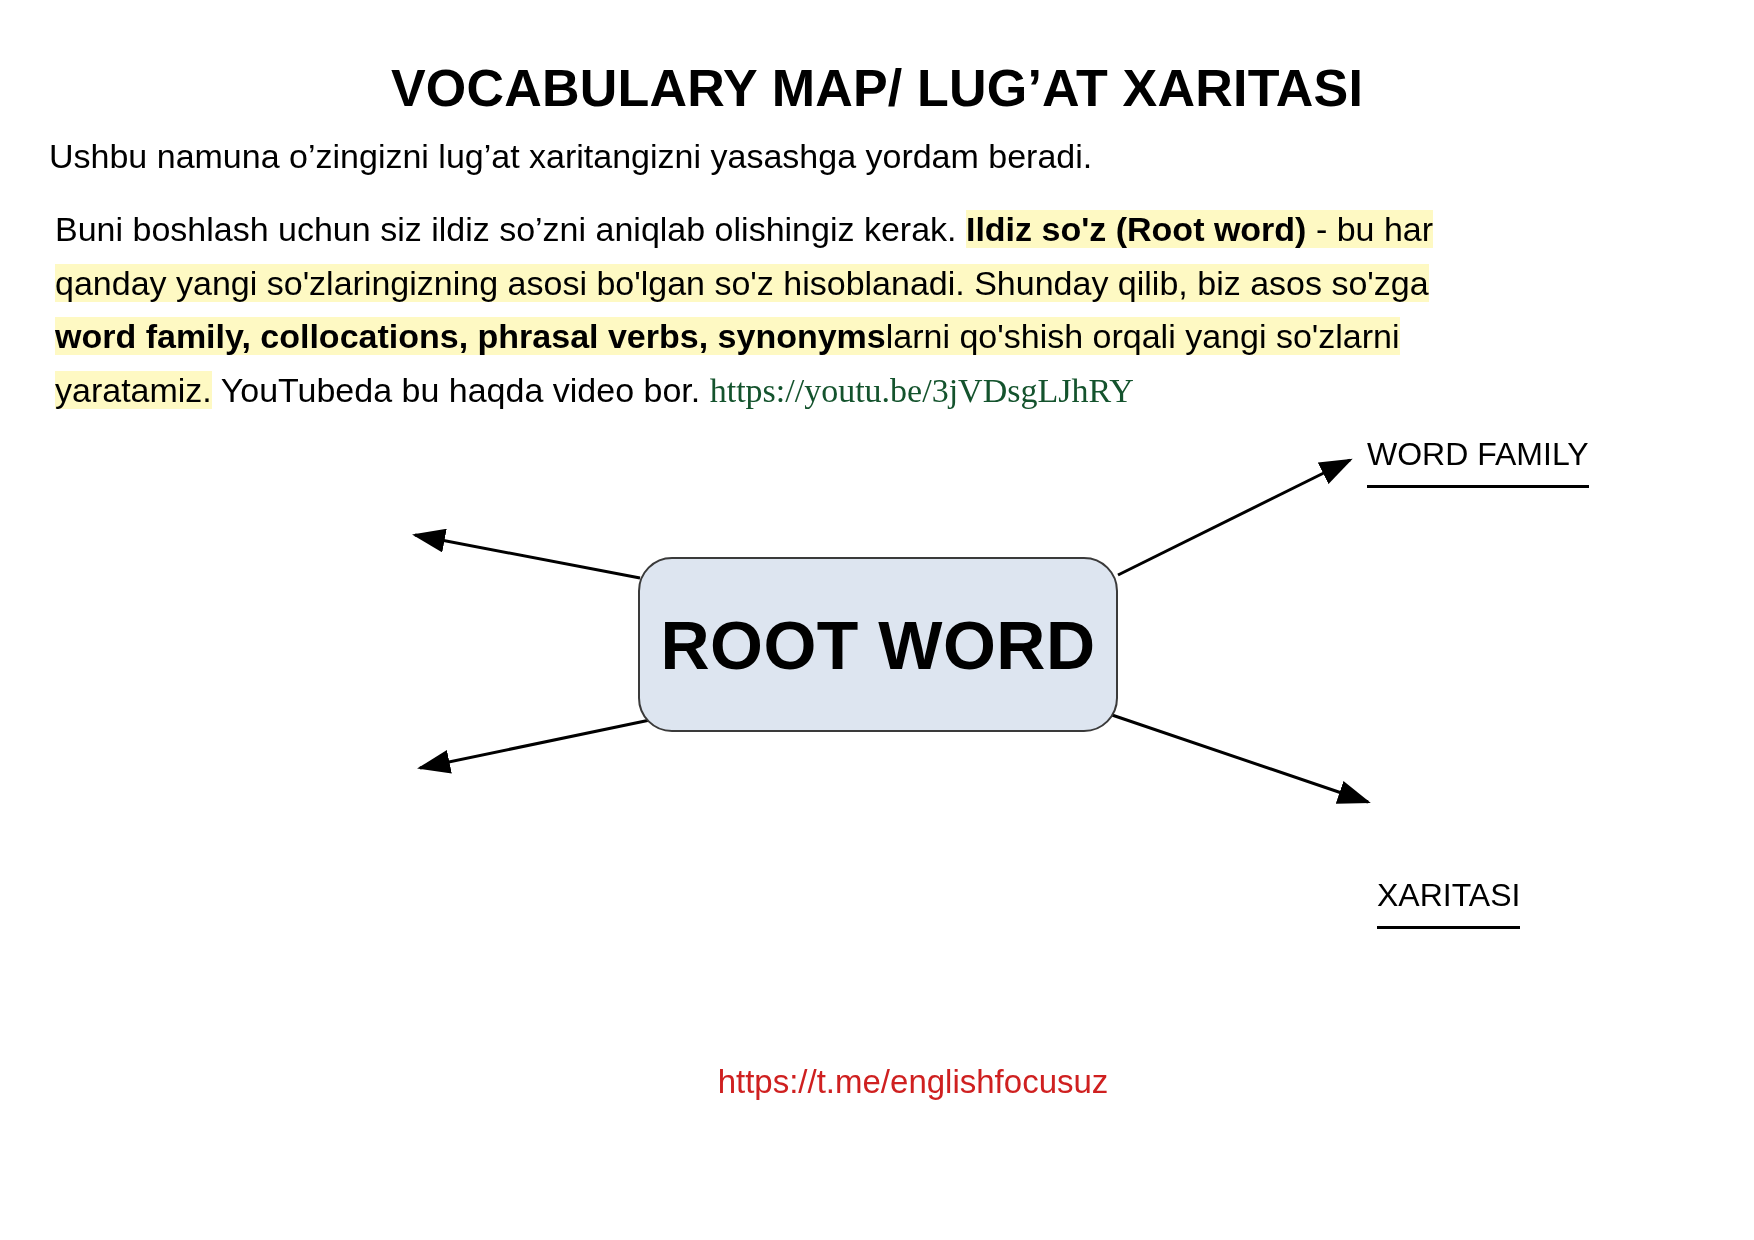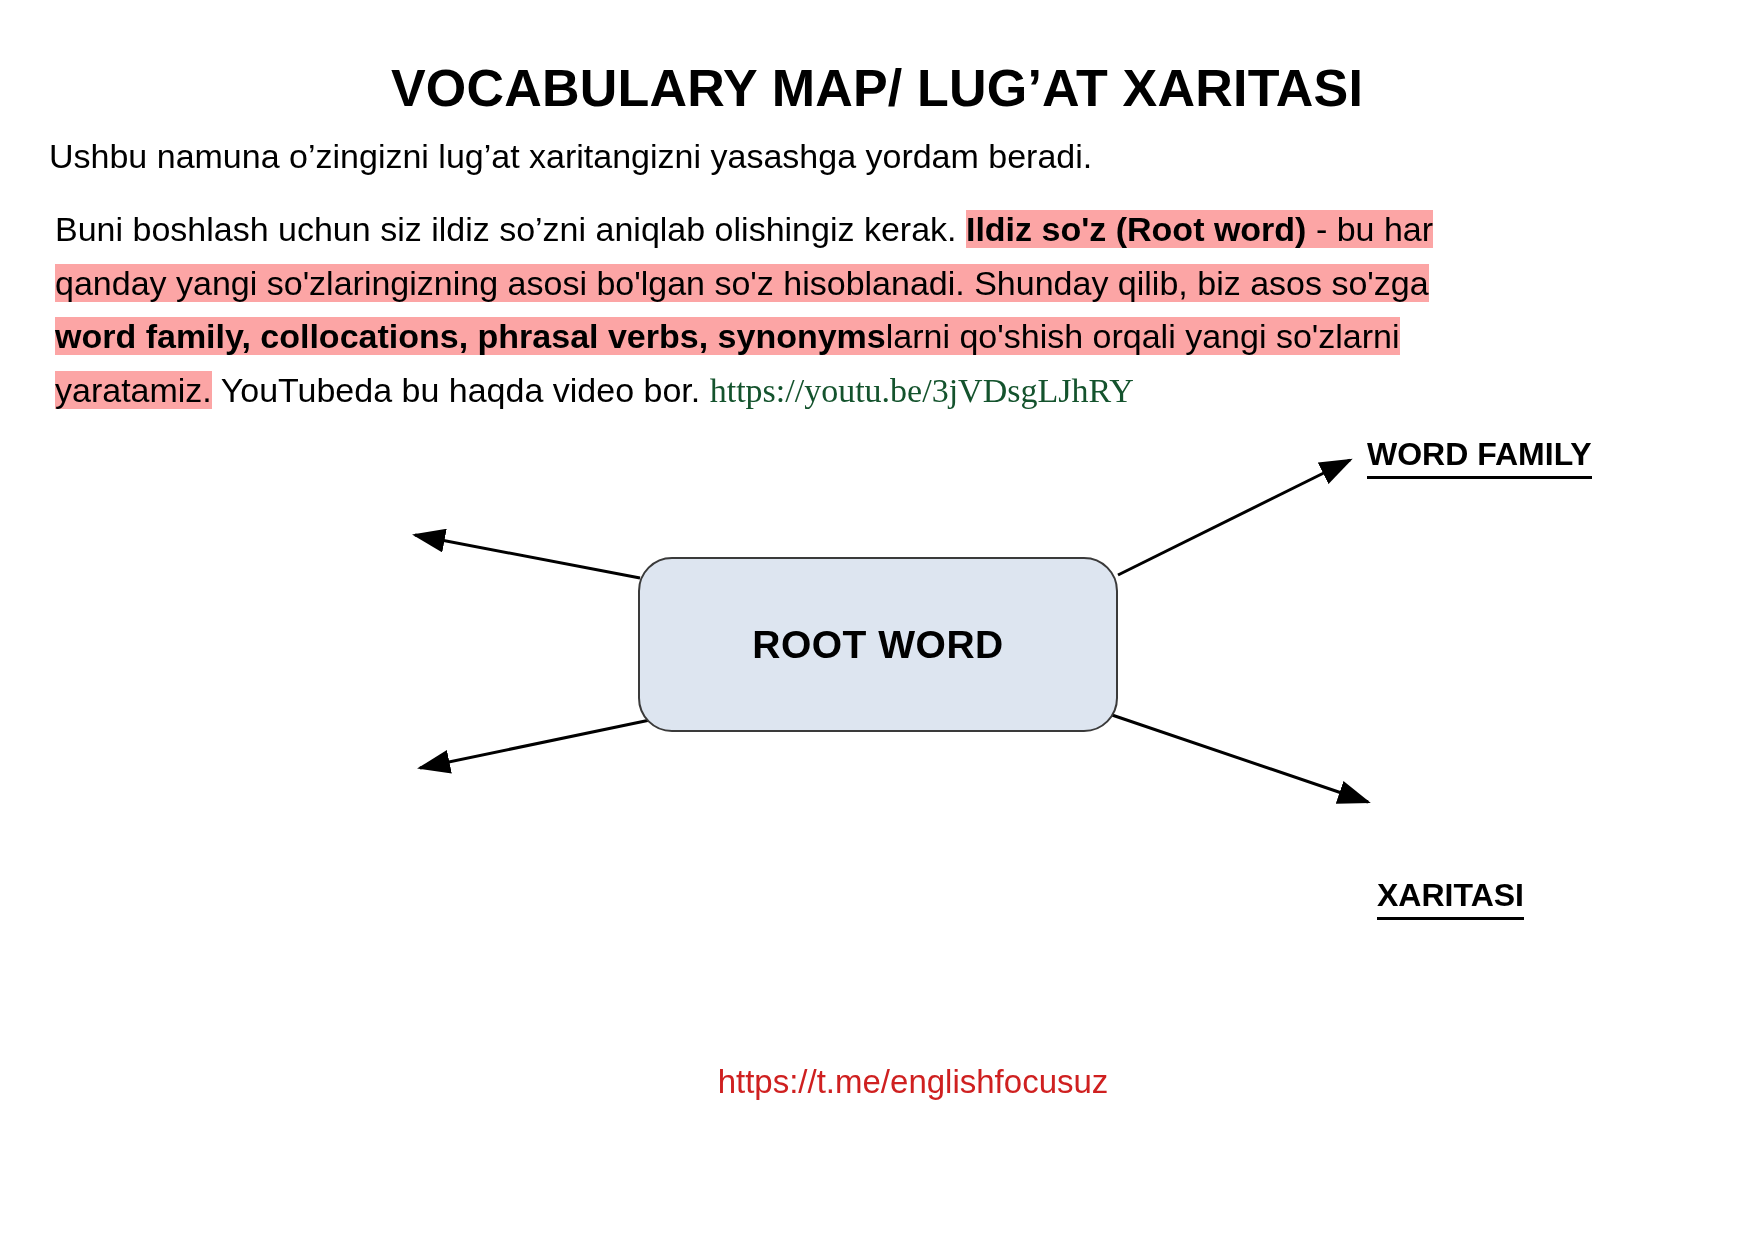--- a/index.html
+++ b/index.html
@@ -47,21 +47,21 @@
     left: 55px;
     top: 203px;
     width: 1435px;
     font-size: 34px;
     line-height: 1.58;
     color: #000000;
     text-align: left;
   }
 
   .hl {
-    background-color: #fca5a5;
+    background-color: #fef9c3;
   }
 
   .b { font-weight: bold; }
 
   .link-green {
     color: #14532d;
     font-family: Liberation Serif, serif;
   }
 
   
@@ -84,33 +84,33 @@
     height: 175px;
     background: #dde5f0;
     border: 2px solid #3a3a3a;
     border-radius: 34px;
     box-sizing: border-box;
     display: flex;
     align-items: center;
     justify-content: center;
   }
   .node-label {
-    font-size: 39px;
+    font-size: 68px;
     font-weight: bold;
     letter-spacing: 0.5px;
     color: #000000;
   }
 
   .branch-label {
     position: absolute;
     font-size: 32px;
-    font-weight: bold;
+    font-weight: normal;
     color: #000000;
     border-bottom: 3px solid #000000;
-    padding-bottom: 4px;
+    padding-bottom: 13px;
     white-space: nowrap;
     line-height: 1.1;
   }
   .bl-word-family   { left: 1367px; top: 7px; }
   .bl-collocations  { left: 88px;   top: 82px; }
   .bl-phrasal-verbs { left: 88px;   top: 340px; }
   .bl-synonyms      { left: 1377px; top: 448px; }
 
   
   .footer-link {

